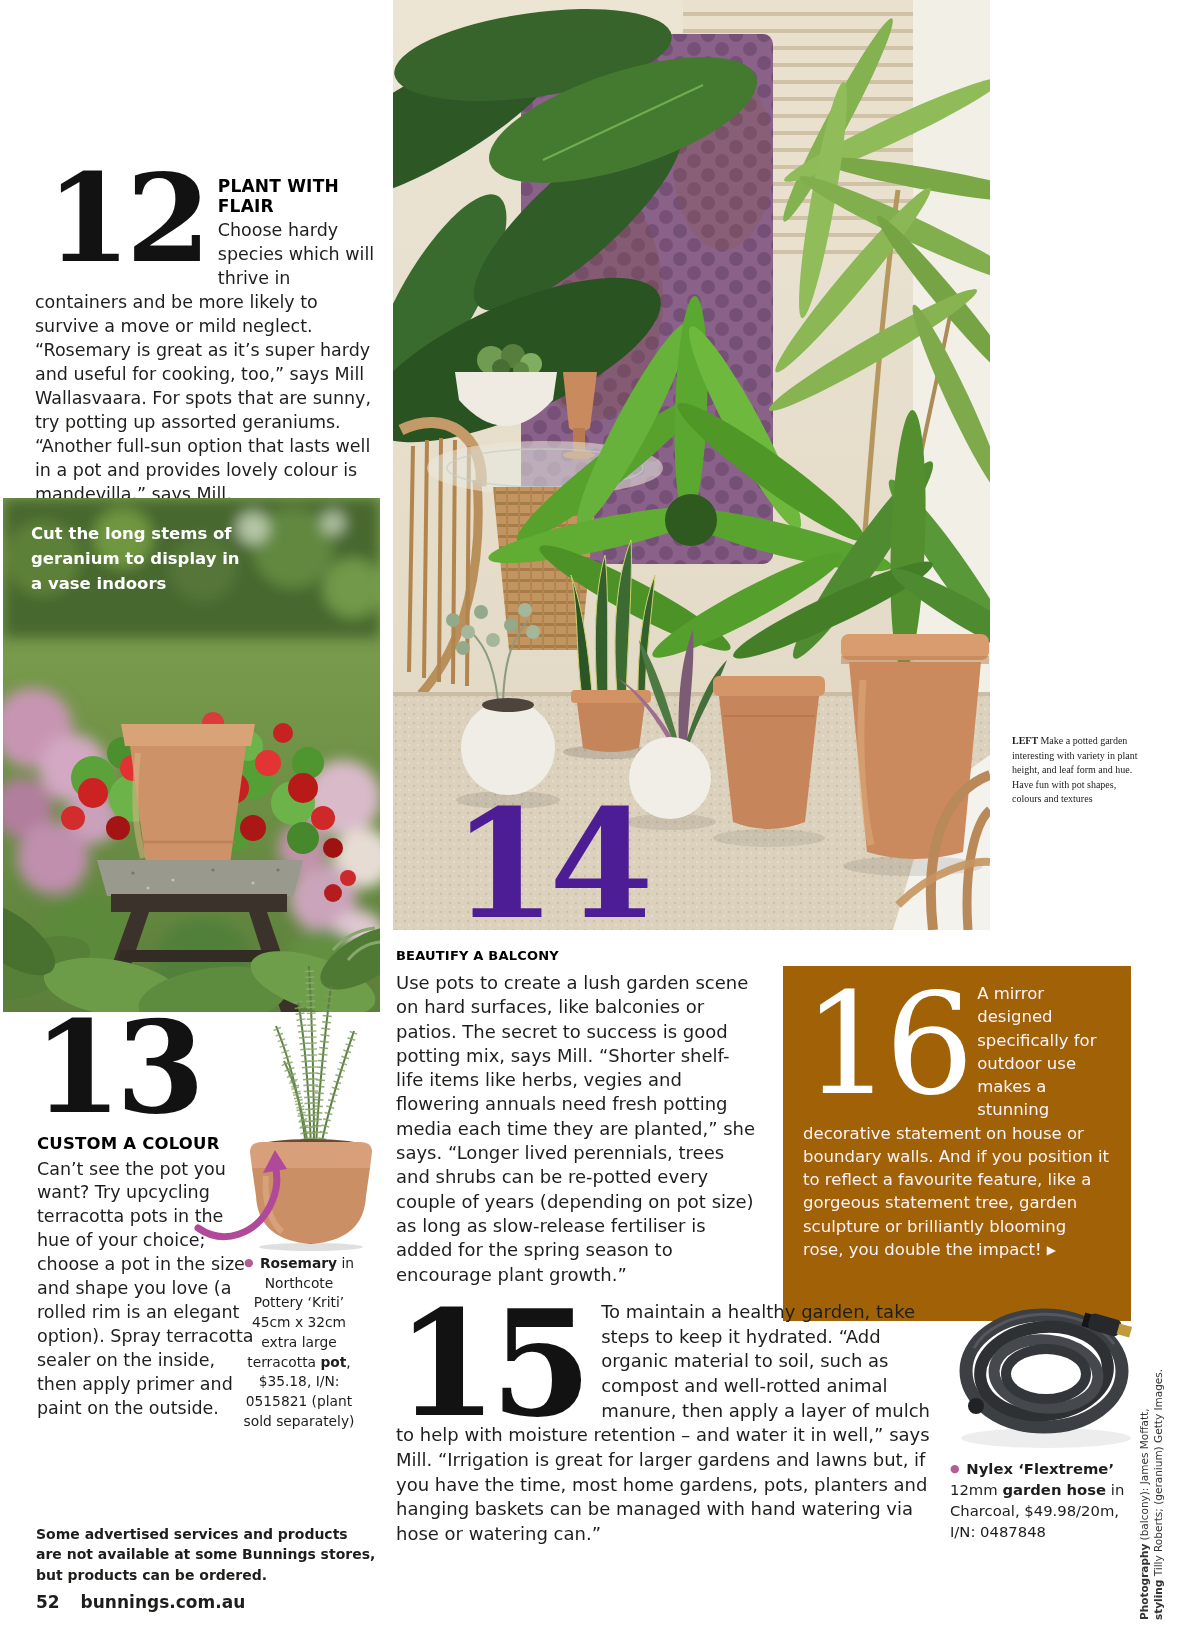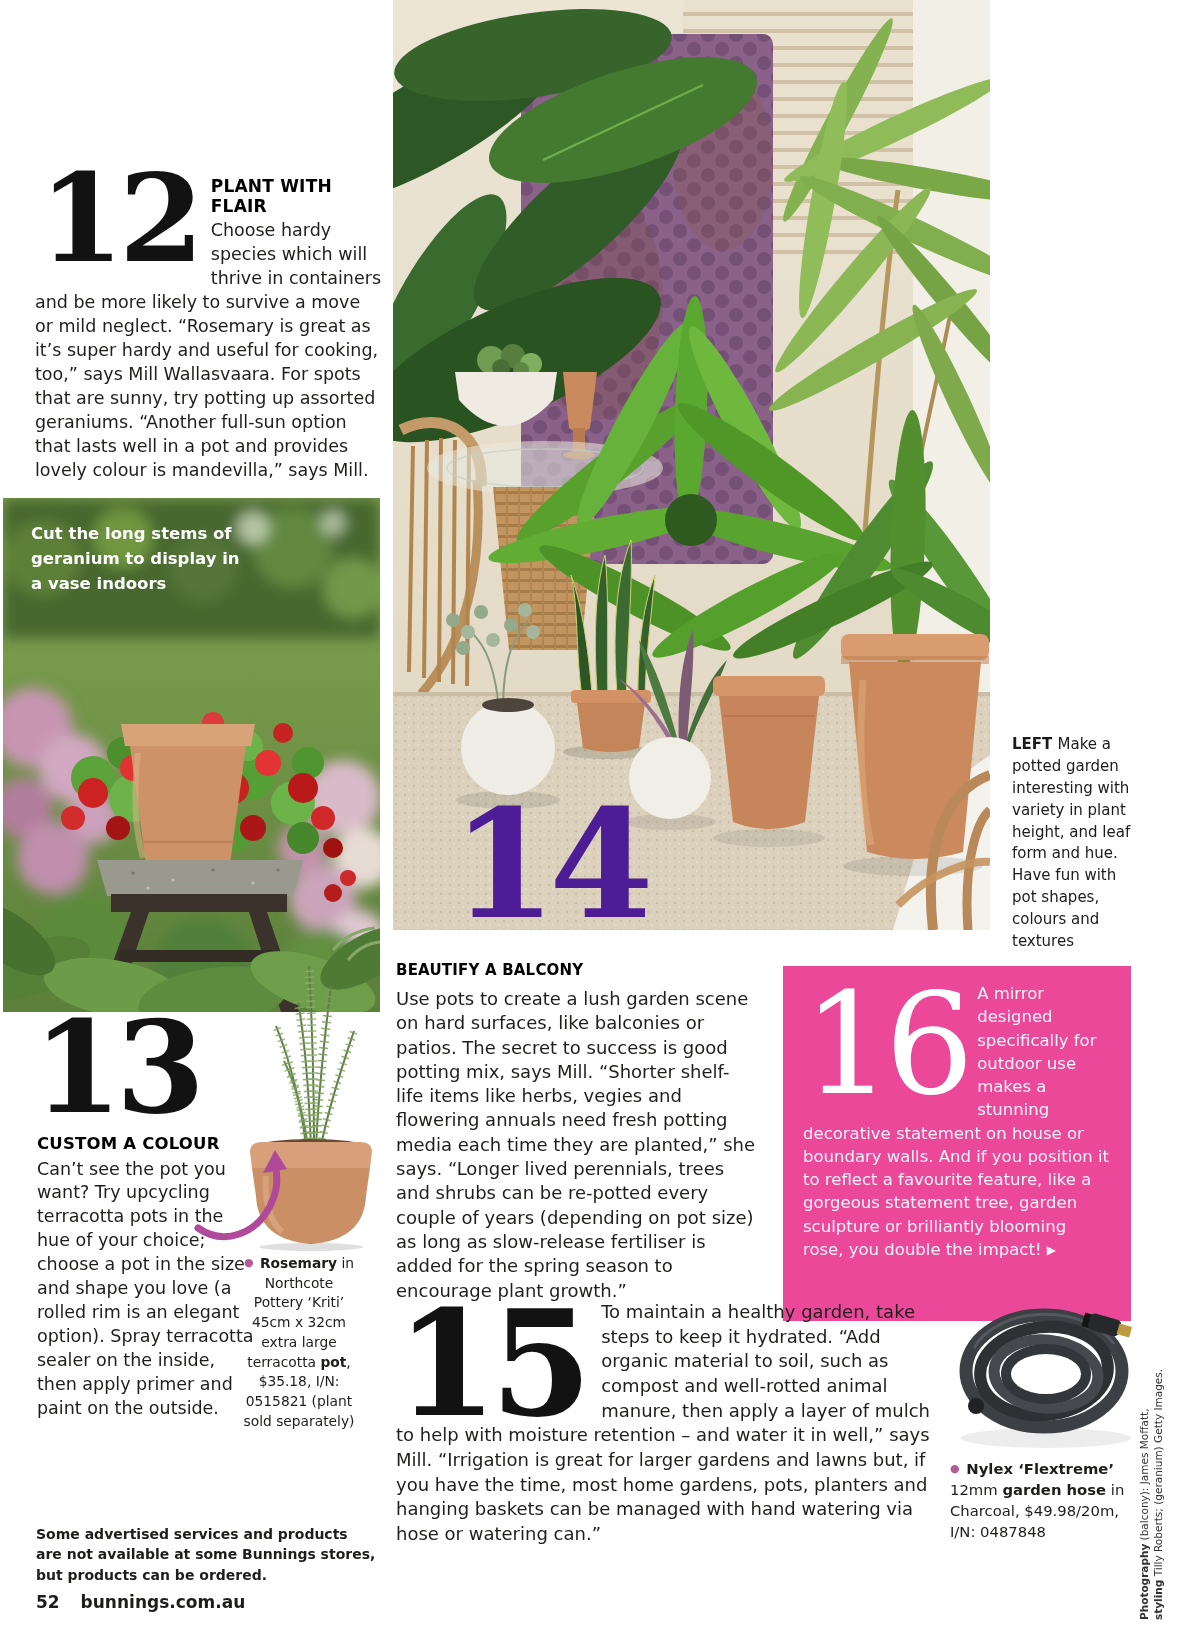--- a/index.html
+++ b/index.html
@@ -7,21 +7,21 @@
         font-family:"DejaVu Sans",sans-serif;color:#1d1d1b;}
   .abs{position:absolute;}
   figure{margin:0;padding:0;}
   h3{font-weight:700;letter-spacing:.2px;color:#000000;margin:0;font-family:"DejaVu Sans",sans-serif;}
   p{margin:0;}
   b{font-weight:700;}
   .num{font-family:"DejaVu Serif",serif;font-weight:700;color:#121212;}
   .body{font-size:17.5px;line-height:1.37;color:#1e1e1c;}
 
   #block12{left:35px;top:166px;width:348px;}
-  #block12 .num{float:left;font-size:122px;line-height:.8;letter-spacing:-5px;margin:4px 12px 0 4px;}
+  #block12 .num{float:left;font-size:122px;line-height:.8;letter-spacing:-5px;margin:4px 12px 0 11px;}
   #block12 h3{font-size:17px;margin:10px 0 3px;}
 
   #geranium-photo{left:3px;top:498px;width:377px;height:514px;}
   #geranium-photo figcaption{position:absolute;left:28px;top:24px;width:210px;color:#fff;
     font-size:16.5px;font-weight:700;line-height:1.5;}
 
   #block13{left:37px;top:1014px;width:218px;}
   #block13 .num{display:block;font-size:128px;line-height:.84;letter-spacing:-6px;margin-left:-4px;}
   #block13 h3{font-size:16.5px;margin:12px 0 5px;}
 
@@ -31,29 +31,29 @@
   .bullet{font-size:11px;vertical-align:2px;margin-right:2px;}
 
   #disclaimer{left:36px;top:1524px;width:342px;font-weight:700;font-size:14px;line-height:1.45;}
   #footer{left:36px;top:1592px;font-weight:700;font-size:17px;}
   #footer .url{margin-left:15px;}
 
   #balcony-photo{left:393px;top:0;width:597px;height:930px;}
   #numeral14{left:452px;top:800px;font-family:"DejaVu Serif",serif;font-weight:700;
     font-size:150px;line-height:.86;letter-spacing:-7px;color:#4c1d95;}
   #block14{left:396px;top:948px;width:360px;}
-  #block14 h3{font-size:15px;margin:13px 0 8px;}
+  #block14 h3{font-size:13px;margin:0 0 8px;}
   #block14 .body{font-size:18px;line-height:1.35;}
 
   #block15{left:396px;top:1300px;width:552px;}
   #block15 .num{float:left;font-size:146px;line-height:.8;letter-spacing:-7px;margin:6px 16px 0 0;}
   #block15 h3{font-size:17px;margin:6px 0 5px;}
   #block15 .body{font-size:18px;line-height:1.37;}
 
-  #balcony-caption{left:1012px;top:734px;width:132px;font-size:15px;line-height:1.46;color:#1b1b1b;}
+  #balcony-caption{left:1012px;top:734px;width:132px;font-size:10px;line-height:1.46;color:#1b1b1b;font-family:Liberation Serif, serif;}
 
   #pinkbox{left:783px;top:966px;width:348px;height:355px;box-sizing:border-box;padding:16px 20px 14px;color:#fff;}
   #pinkbox .num{float:left;font-weight:400;font-size:140px;line-height:.78;letter-spacing:-7px;
     color:#fff;margin:8px 10px 0 0;}
   #pinkbox h3{color:#fff;font-size:16.5px;line-height:1.28;margin:2px 0 5px;}
   #pinkbox .body{font-size:16.5px;line-height:1.41;color:#fdf3f9;}
   #pinkbox .arr{font-size:12px;vertical-align:1px;}
 
   #hose-photo{left:946px;top:1286px;width:198px;height:168px;}
   #hose-caption{left:950px;top:1458px;width:190px;text-align:left;font-size:14.8px;line-height:1.42;}
@@ -361,21 +361,21 @@
   <div class="abs" id="numeral14">14</div>
   <section class="abs" id="block14">
     <h3>BEAUTIFY A BALCONY</h3>
     <p class="body">Use pots to create a lush garden scene on hard surfaces, like balconies or patios. The secret to success is good potting mix, says Mill. “Shorter shelf-life items like herbs, vegies and flowering annuals need fresh potting media each time they are planted,” she says. “Longer lived perennials, trees and shrubs can be re-potted every couple of years (depending on pot size) as long as slow-release fertiliser is added for the spring season to encourage plant growth.”</p>
   </section>
 
   <p class="abs" id="balcony-caption">
     <b>LEFT </b><span>Make a potted garden interesting with variety in plant height, and leaf form and hue. Have fun with pot shapes, colours and textures</span>
   </p>
 
-  <aside class="abs" id="pinkbox" style="background:#ec4899">
+  <aside class="abs" id="pinkbox" style="background:#a16207">
     <span class="num" style="font-family:'DejaVu Serif',serif">16</span>
     <p class="body"><span>A mirror designed specifically for outdoor use makes a stunning decorative statement on house or boundary walls. And if you position it to reflect a favourite feature, like a gorgeous statement tree, garden sculpture or brilliantly blooming rose, you double the impact!</span> <span class="arr">▶</span></p>
   </aside>
 
   <section class="abs" id="block15">
     <span class="num">15</span>
     <p class="body">To maintain a healthy garden, take steps to keep it hydrated. “Add organic material to soil, such as compost and well-rotted animal manure, then apply a layer of mulch to help with moisture retention – and water it in well,” says Mill. “Irrigation is great for larger gardens and lawns but, if you have the time, most home gardens, pots, planters and hanging baskets can be managed with hand watering via hose or watering can.”</p>
   </section>
 
   <figure class="abs" id="hose-photo">

